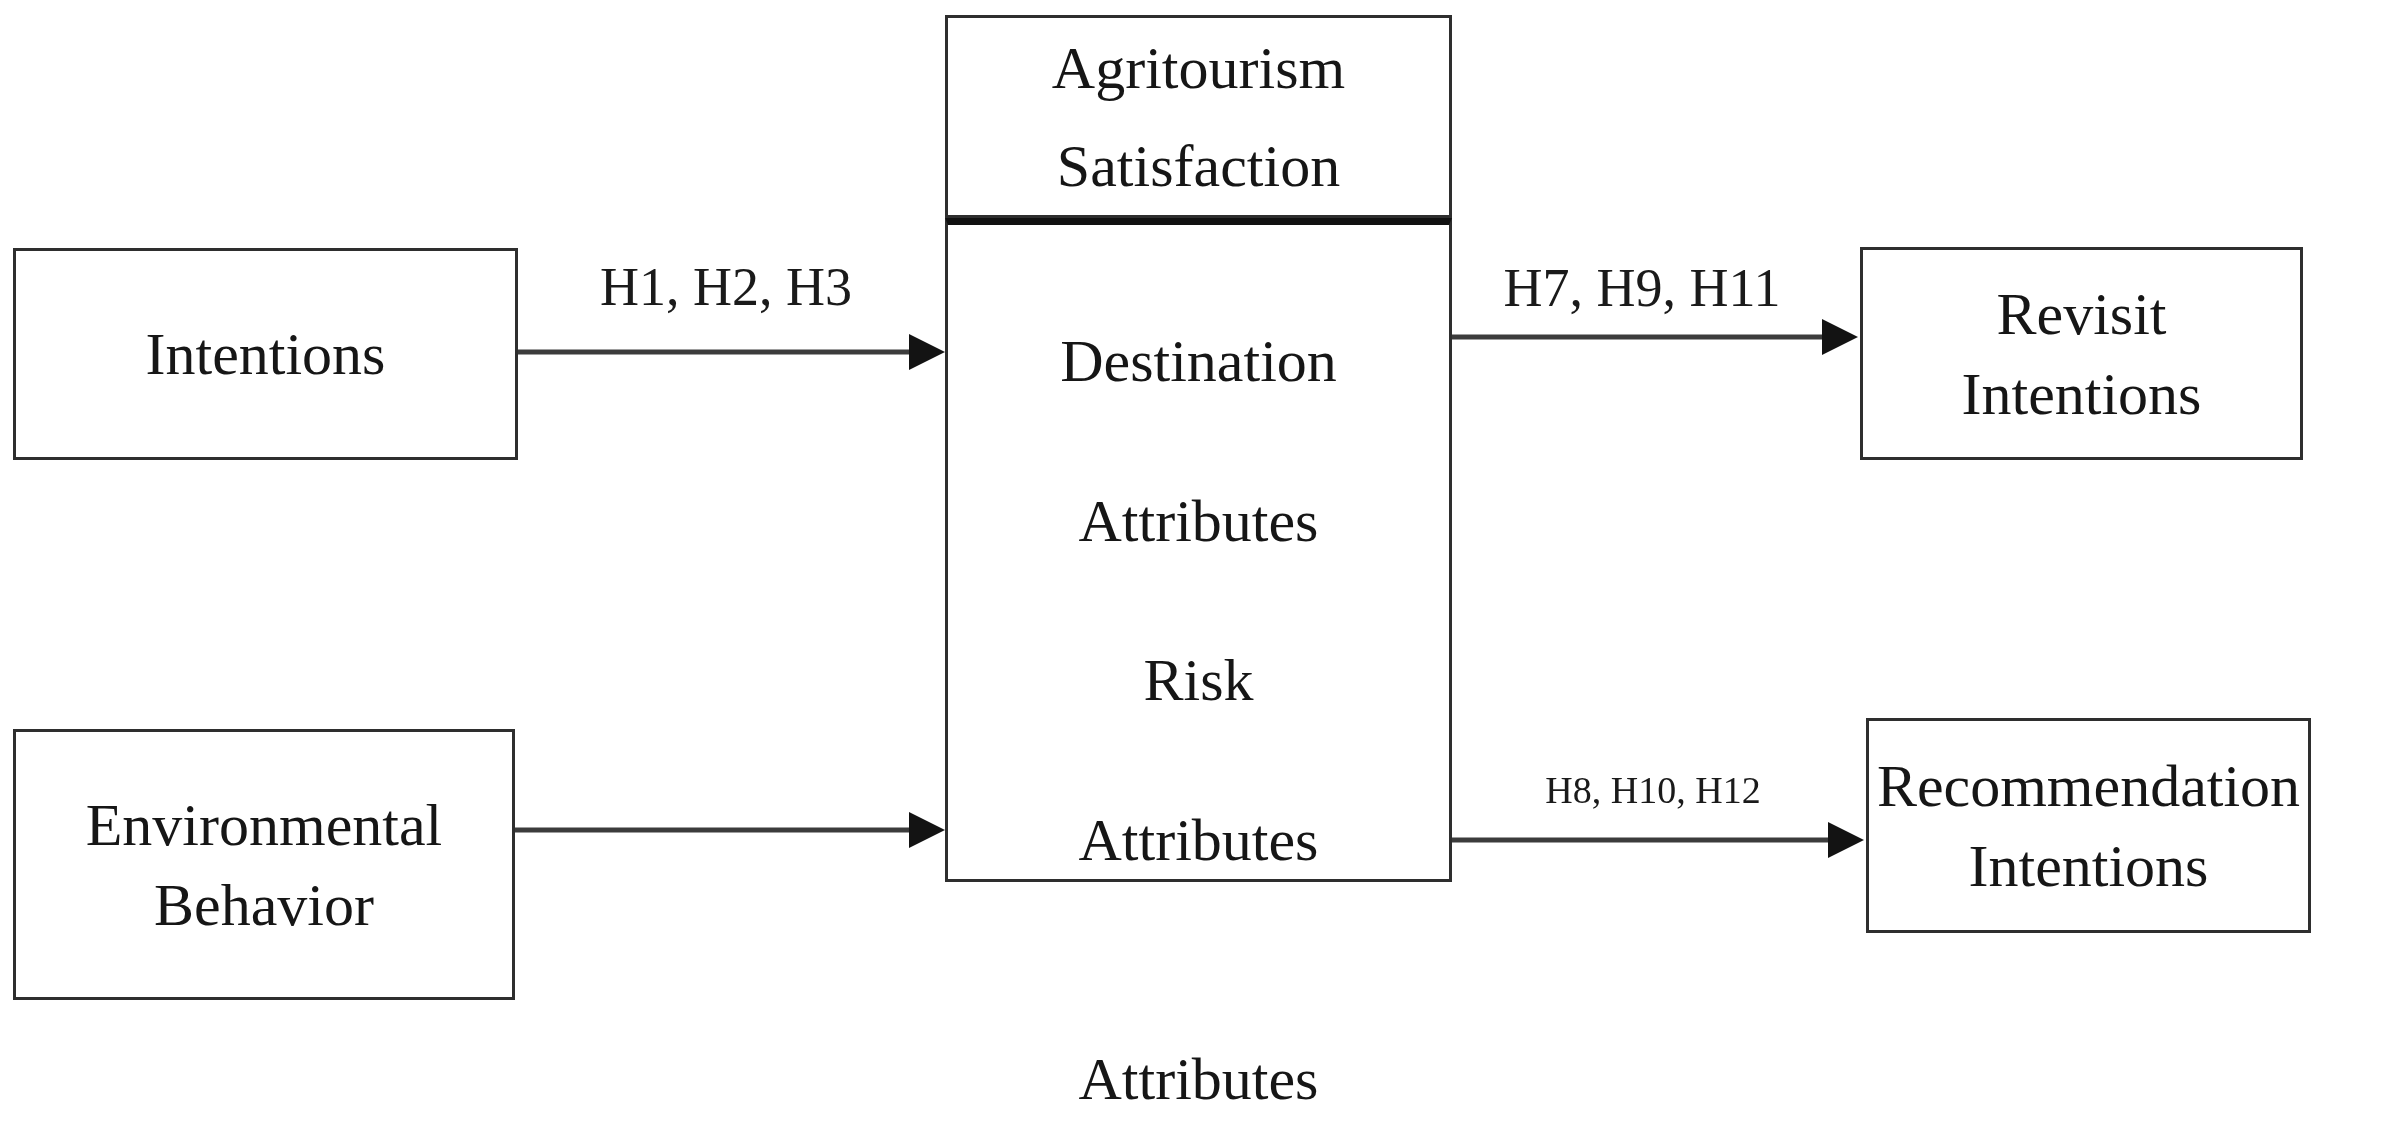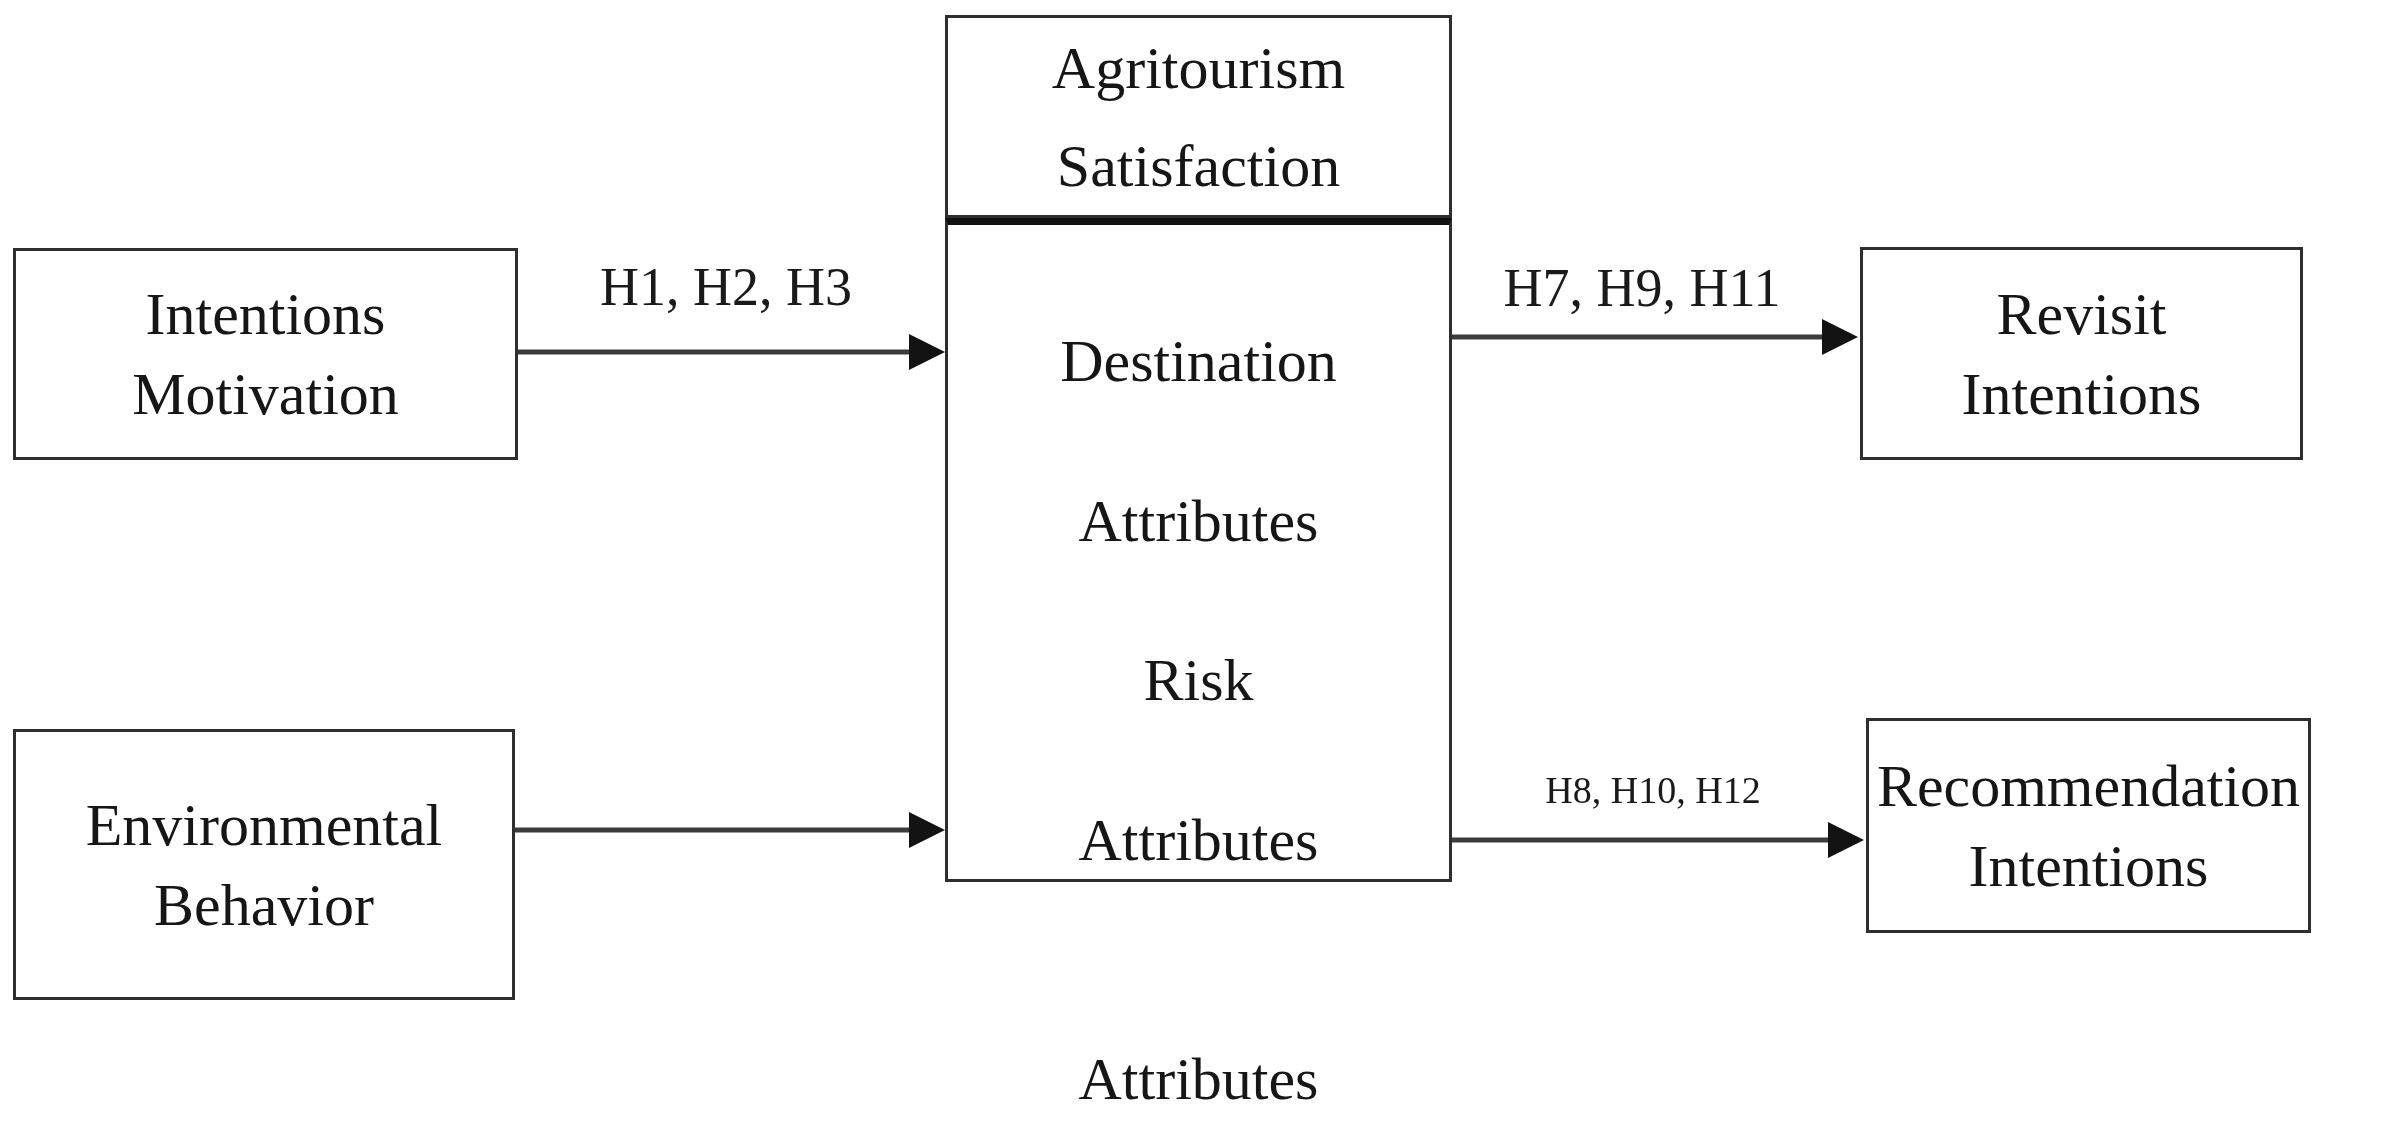--- a/index.html
+++ b/index.html
@@ -78,21 +78,20 @@
                   font-family: Liberation Serif, serif;
                   font-size: 38px; }
 </style>
 </head>
 <body>
 
 <div class="canvas">
 
   <div class="box" id="box-intrinsic">
     <span class="bline">Intentions</span>
-    <span class="bline">Motivation</span>
   </div>
 
   <div class="box" id="box-environmental">
     <span class="bline">Environmental</span>
     <span class="bline">Behavior</span>
   </div>
 
   <div class="box" id="box-header">
     <span class="bline">Agritourism</span>
     <span class="bline">Satisfaction</span>

